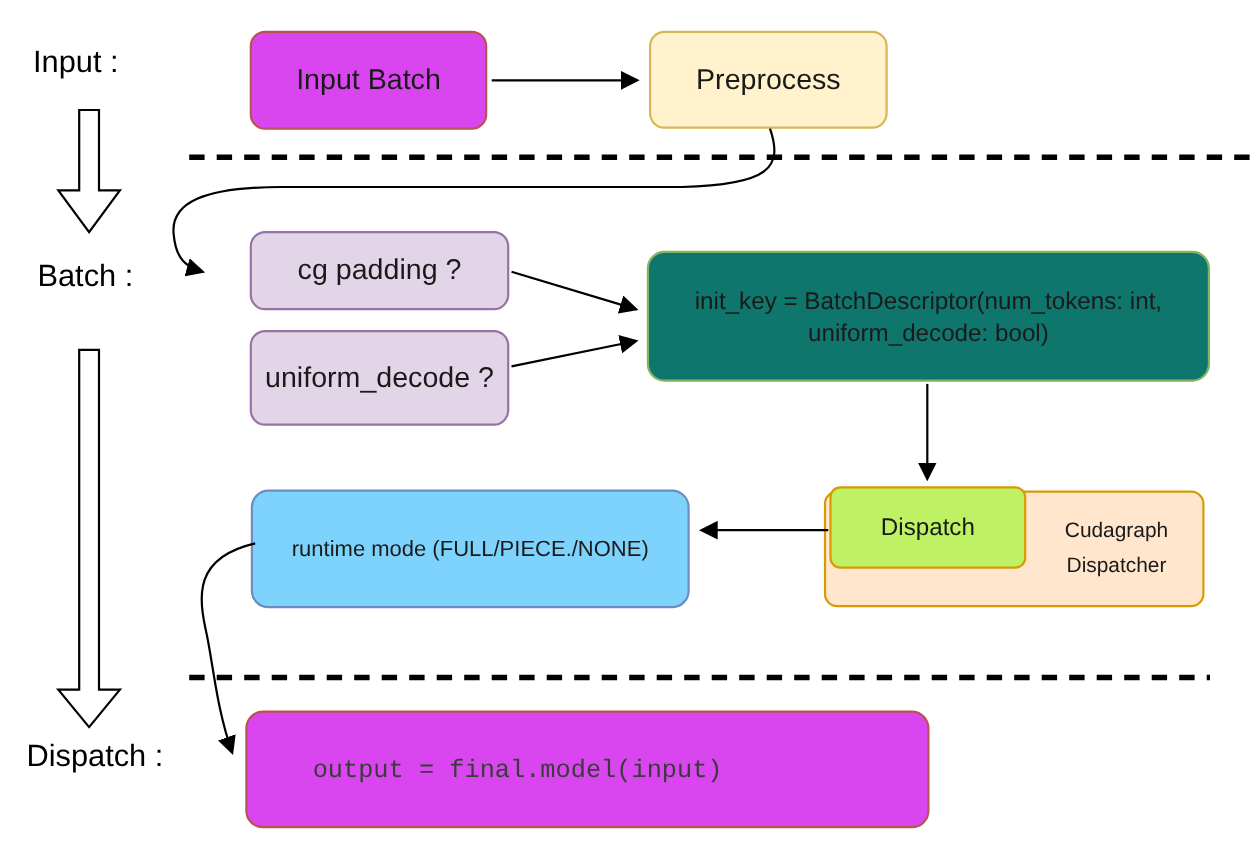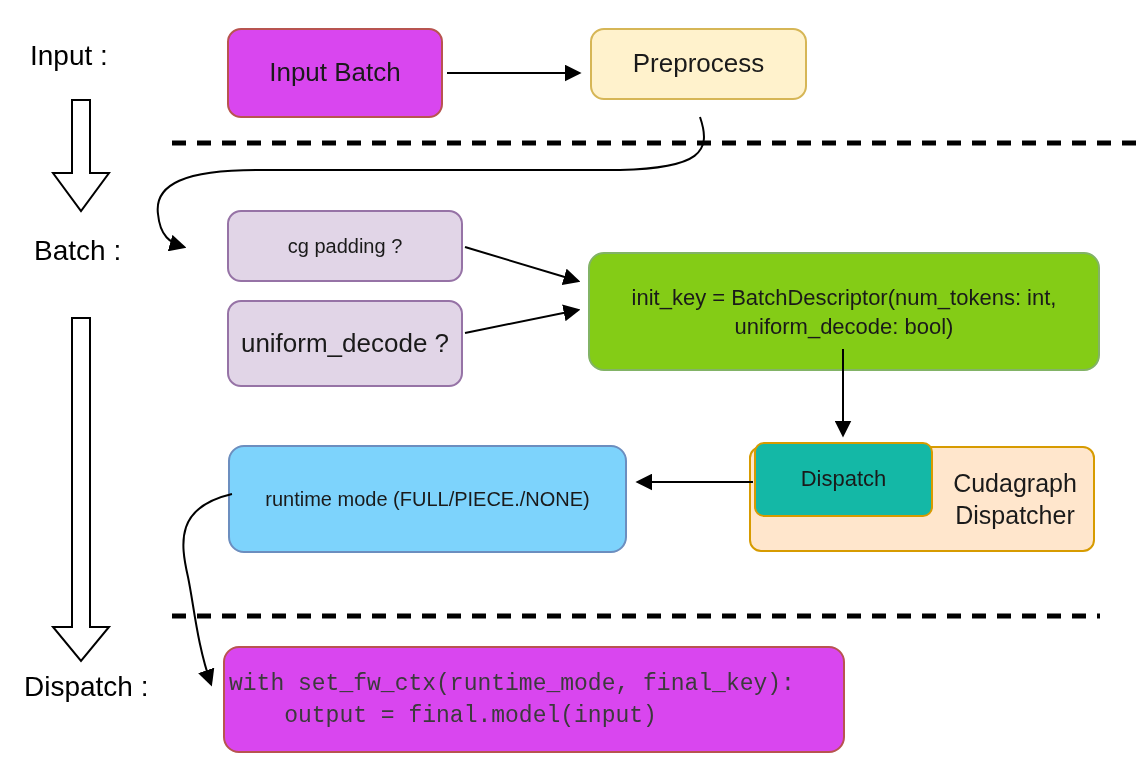--- a/index.html
+++ b/index.html
@@ -28,35 +28,35 @@
     position:absolute;
     font-weight:normal;
     font-size:28px;
     color:#000000;
     white-space:nowrap;
   }
   
   .red    {background:#d946ef;border-color:#b85450;}
   .yellow {background:#fff2cc;border-color:#d6b656;}
   .purple {background:#e1d5e7;border-color:#9673a6;}
-  .green  {background:#84cc16;border-color:#82b366;margin-top:24px;}
+  .green  {background:#0f766e;border-color:#82b366;}
   .blue   {background:#7dd3fc;border-color:#6c8ebf;}
   .orange-outer{background:#ffe6cc;border-color:#d79b00;}
-  .orange-inner{background:#14b8a6;border-color:#d79b00;}
+  .orange-inner{background:#bef264;border-color:#d79b00;}
 
   #node-input-batch   {left:227px;top:28px;width:216px;height:90px;border-radius:14px;font-size:26px;}
-  #node-preprocess    {left:590px;top:28px;width:217px;height:72px;border-radius:14px;font-size:26px;}
-  #node-cg-padding    {left:227px;top:210px;width:236px;height:72px;border-radius:14px;font-size:20px;}
+  #node-preprocess    {left:590px;top:28px;width:217px;height:89px;border-radius:14px;font-size:26px;}
+  #node-cg-padding    {left:227px;top:210px;width:236px;height:72px;border-radius:14px;font-size:26px;}
   #node-uniform-decode{left:227px;top:300px;width:236px;height:87px;border-radius:14px;font-size:26px;}
   #node-init-key      {left:588px;top:228px;width:512px;height:119px;border-radius:16px;font-size:22px;line-height:29px;}
   #node-cg-dispatcher {left:749px;top:446px;width:346px;height:106px;border-radius:12px;}
   #node-dispatch      {left:754px;top:442px;width:179px;height:75px;border-radius:10px;font-size:22px;}
   #dispatcher-label   {position:absolute;left:938px;top:458px;width:154px;height:82px;
                        display:flex;align-items:center;justify-content:center;text-align:center;
-                       font-size:25px;line-height:32px;}
+                       font-size:19px;line-height:32px;}
   #node-runtime-mode  {left:228px;top:445px;width:399px;height:108px;border-radius:16px;font-size:20px;line-height:28px;}
   #node-execute-code  {left:223px;top:646px;width:622px;height:107px;border-radius:16px;
                        align-items:flex-start;justify-content:center;text-align:left;
                        font-family:"Liberation Mono", monospace;font-size:23px;line-height:32px;
                        color:#3b3b3b;padding-left:4px;}
   .pre-line{white-space:pre;}
 
   #label-input  {left:30px;top:40px;}
   #label-plan   {left:34px;top:235px;}
   #label-execute{left:24px;top:671px;}
@@ -95,21 +95,20 @@
   <div id="dispatcher-label">Cudagraph Dispatcher</div>
   <div class="node orange-inner" id="node-dispatch">
     <span>Dispatch</span>
   </div>
 
   <div class="node blue" id="node-runtime-mode">
     <span>runtime mode (FULL/PIECE./NONE)</span>
   </div>
 
   <div class="node red" id="node-execute-code">
-    <div class="pre-line">with set_fw_ctx(runtime_mode, final_key):</div>
     <div class="pre-line">    output = final.model(input)</div>
   </div>
 
   <svg class="overlay" viewBox="0 0 1142 770" xmlns="http://www.w3.org/2000/svg">
     <defs>
       <marker id="arrowhead" viewBox="0 0 10 10" refX="8.5" refY="5" markerWidth="8.5" markerHeight="8.5" orient="auto-start-reverse">
         <path d="M0,0 L10,5 L0,10 z" fill="#000000"></path>
       </marker>
     </defs>
 

